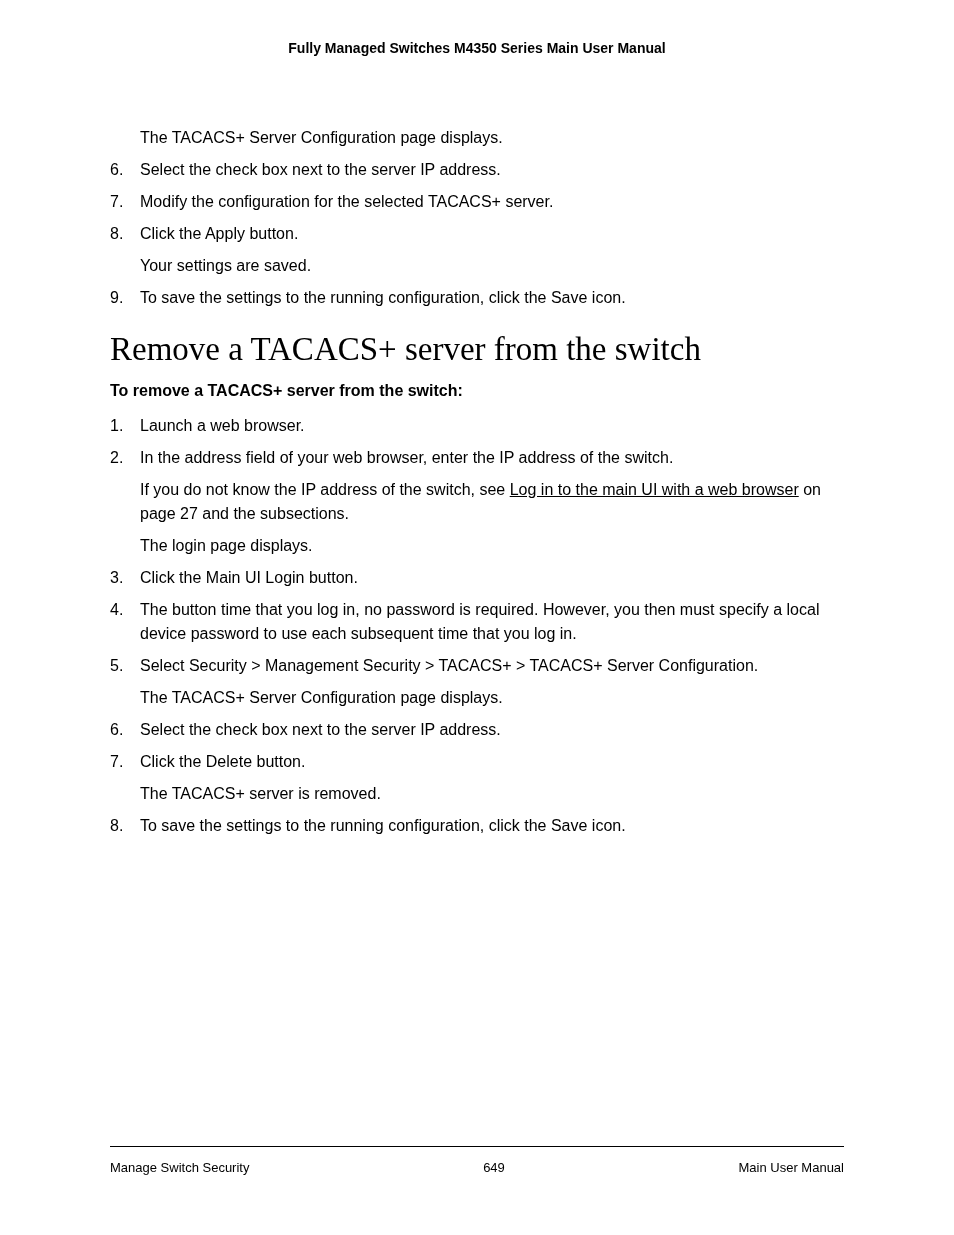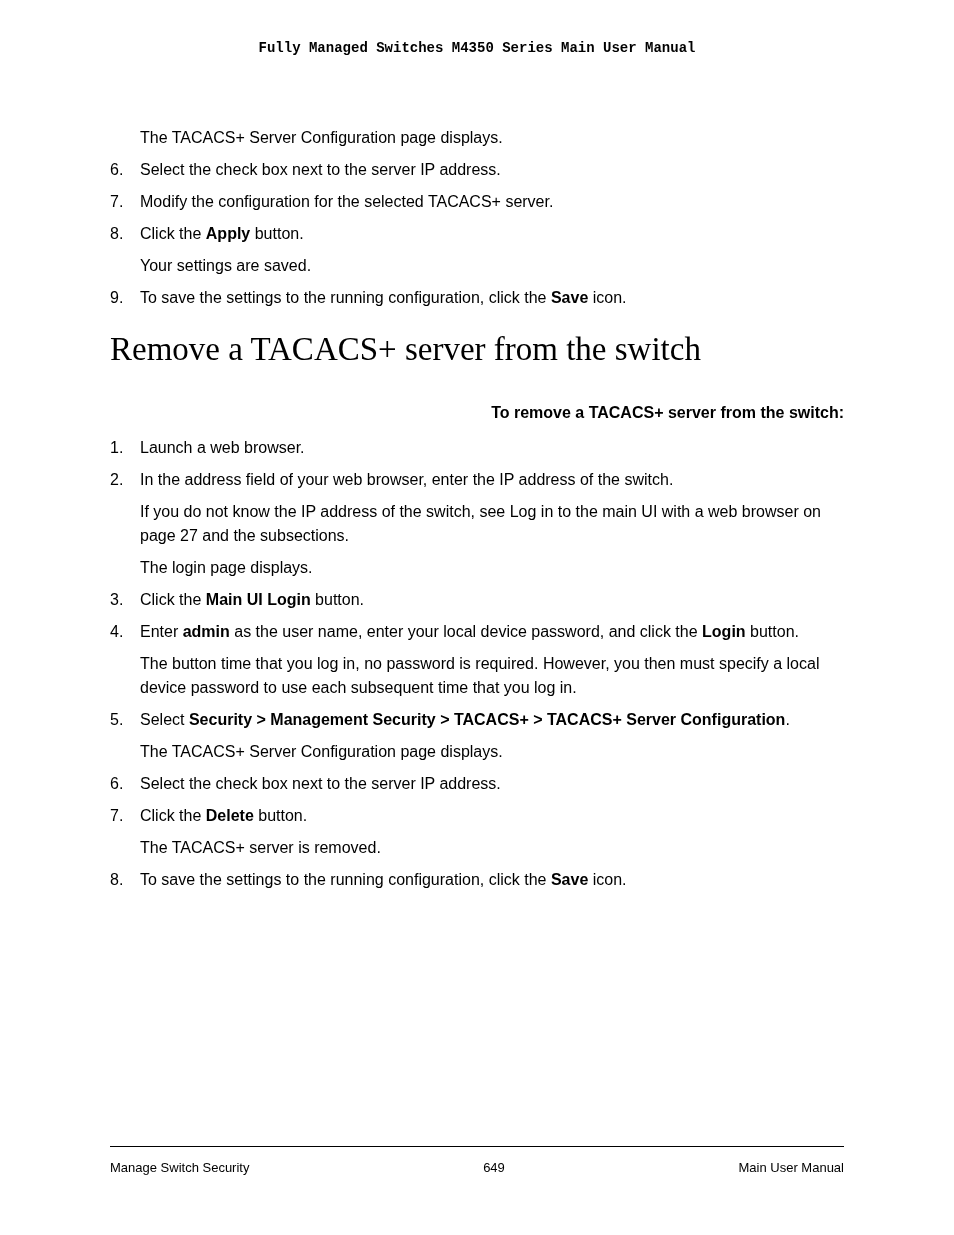--- a/index.html
+++ b/index.html
@@ -9,21 +9,21 @@
       color: #000;
       width: 954px;
       height: 1235px;
       position: relative;
       padding: 40px 110px 60px 110px;
     }
     .header-title {
       text-align: center;
       font-weight: bold;
       font-size: 14px;
-      font-family: Liberation Mono, monospace;
+      font-family: Liberation Sans, sans-serif;
       margin-bottom: 70px;
       margin-top: 0;
     }
     .body-text {
       font-family: Arial, Helvetica, sans-serif;
       font-size: 16px;
       line-height: 1.5;
       margin-bottom: 8px;
       margin-left: 30px;
     }
@@ -39,37 +39,36 @@
       margin-bottom: 8px;
       display: flex;
     }
     .list-num {
       min-width: 30px;
       flex-shrink: 0;
     }
     .list-content { flex: 1; }
     .list-content > p { margin-bottom: 8px; }
     .list-content > p:last-child { margin-bottom: 0; }
-    .bold { font-weight: bold; text-align: center; }
+    .bold { font-weight: normal; text-align: center; }
     .section-heading {
       font-family: Georgia, 'Times New Roman', serif;
       font-weight: 300;
       font-size: 33px;
       margin-top: 20px;
-      margin-bottom: 34px;
+      margin-bottom: 12px;
       line-height: 1.2;
     }
     .sub-heading {
       font-family: Arial, Helvetica, sans-serif;
       font-weight: bold;
       font-size: 16px;
       margin-bottom: 14px;
-      text-align: right;
     }
-    .link-underline { }
+    .link-underline { text-decoration: underline; }
     .hr-line {
       border: none;
       border-top: 1px solid #000;
       position: absolute;
       left: 110px;
       right: 110px;
       bottom: 88px;
     }
     .footer {
       position: absolute;
@@ -139,21 +138,20 @@
     </li>
     <li class="list-item">
       <span class="list-num">3.</span>
       <div class="list-content">
         <p>Click the <span class="bold">Main UI Login</span> button.</p>
       </div>
     </li>
     <li class="list-item">
       <span class="list-num">4.</span>
       <div class="list-content">
-        <p>Enter <span class="bold">admin</span> as the user name, enter your local device password, and click the <span class="bold">Login</span> button.</p>
         <p>The button time that you log in, no password is required. However, you then must specify a local device password to use each subsequent time that you log in.</p>
       </div>
     </li>
     <li class="list-item">
       <span class="list-num">5.</span>
       <div class="list-content">
         <p>Select <span class="bold">Security &gt; Management Security &gt; TACACS+ &gt; TACACS+ Server Configuration</span>.</p>
         <p>The TACACS+ Server Configuration page displays.</p>
       </div>
     </li>

